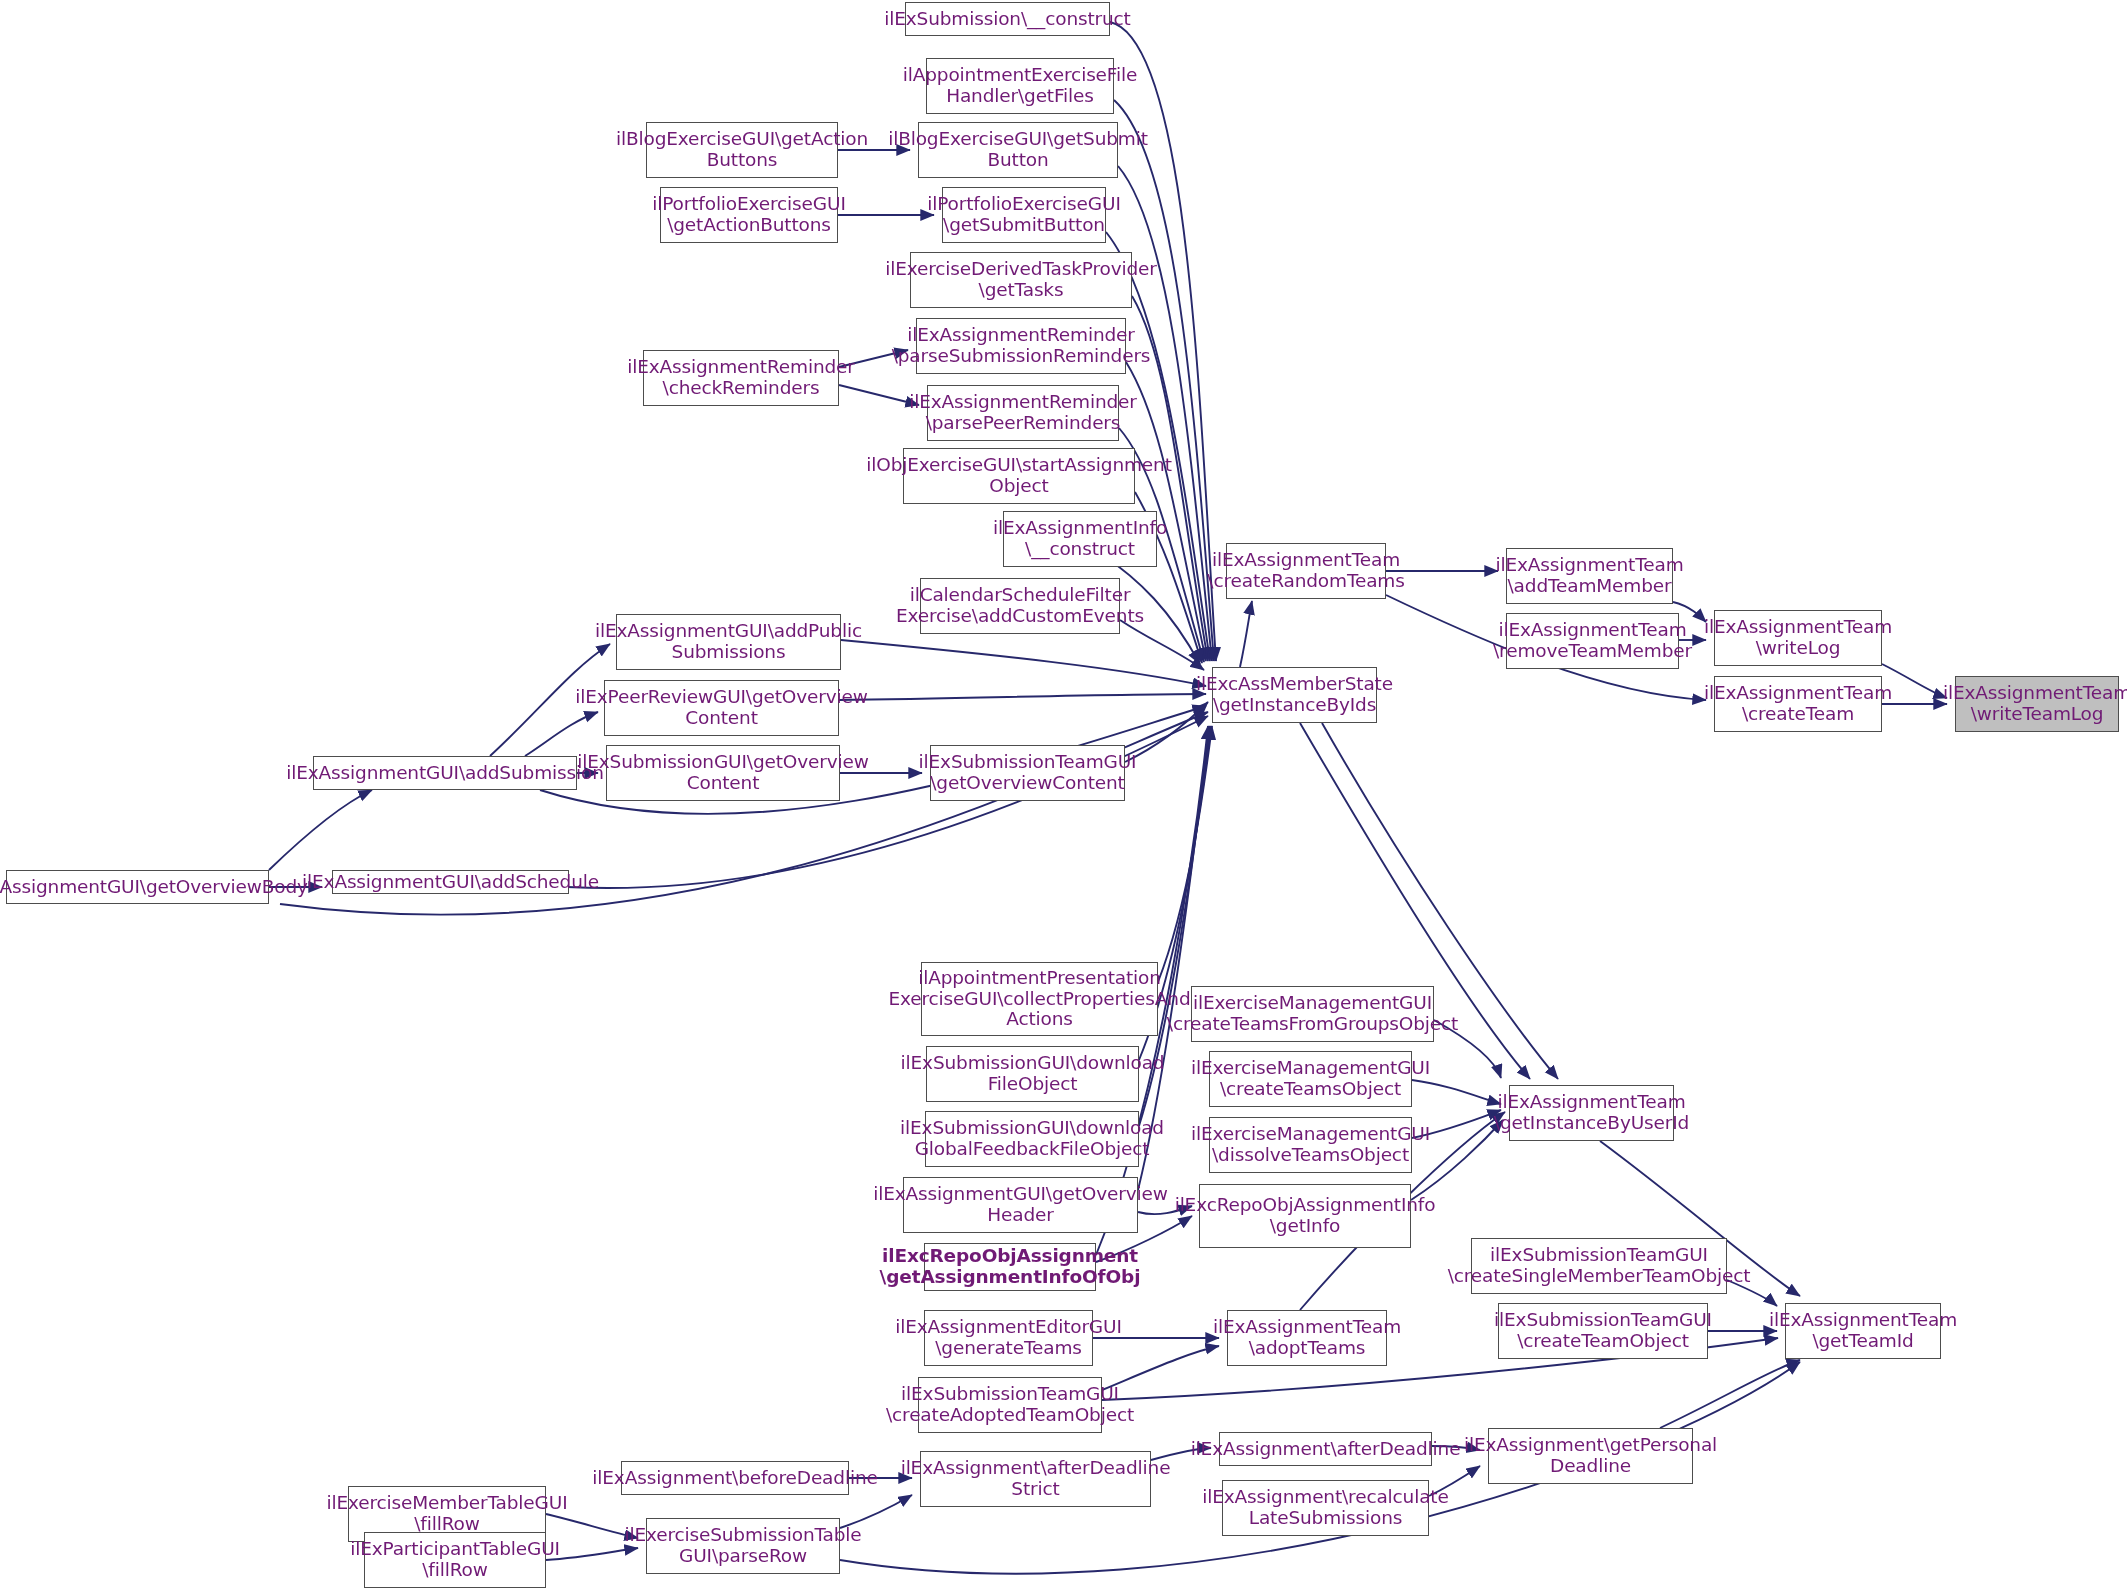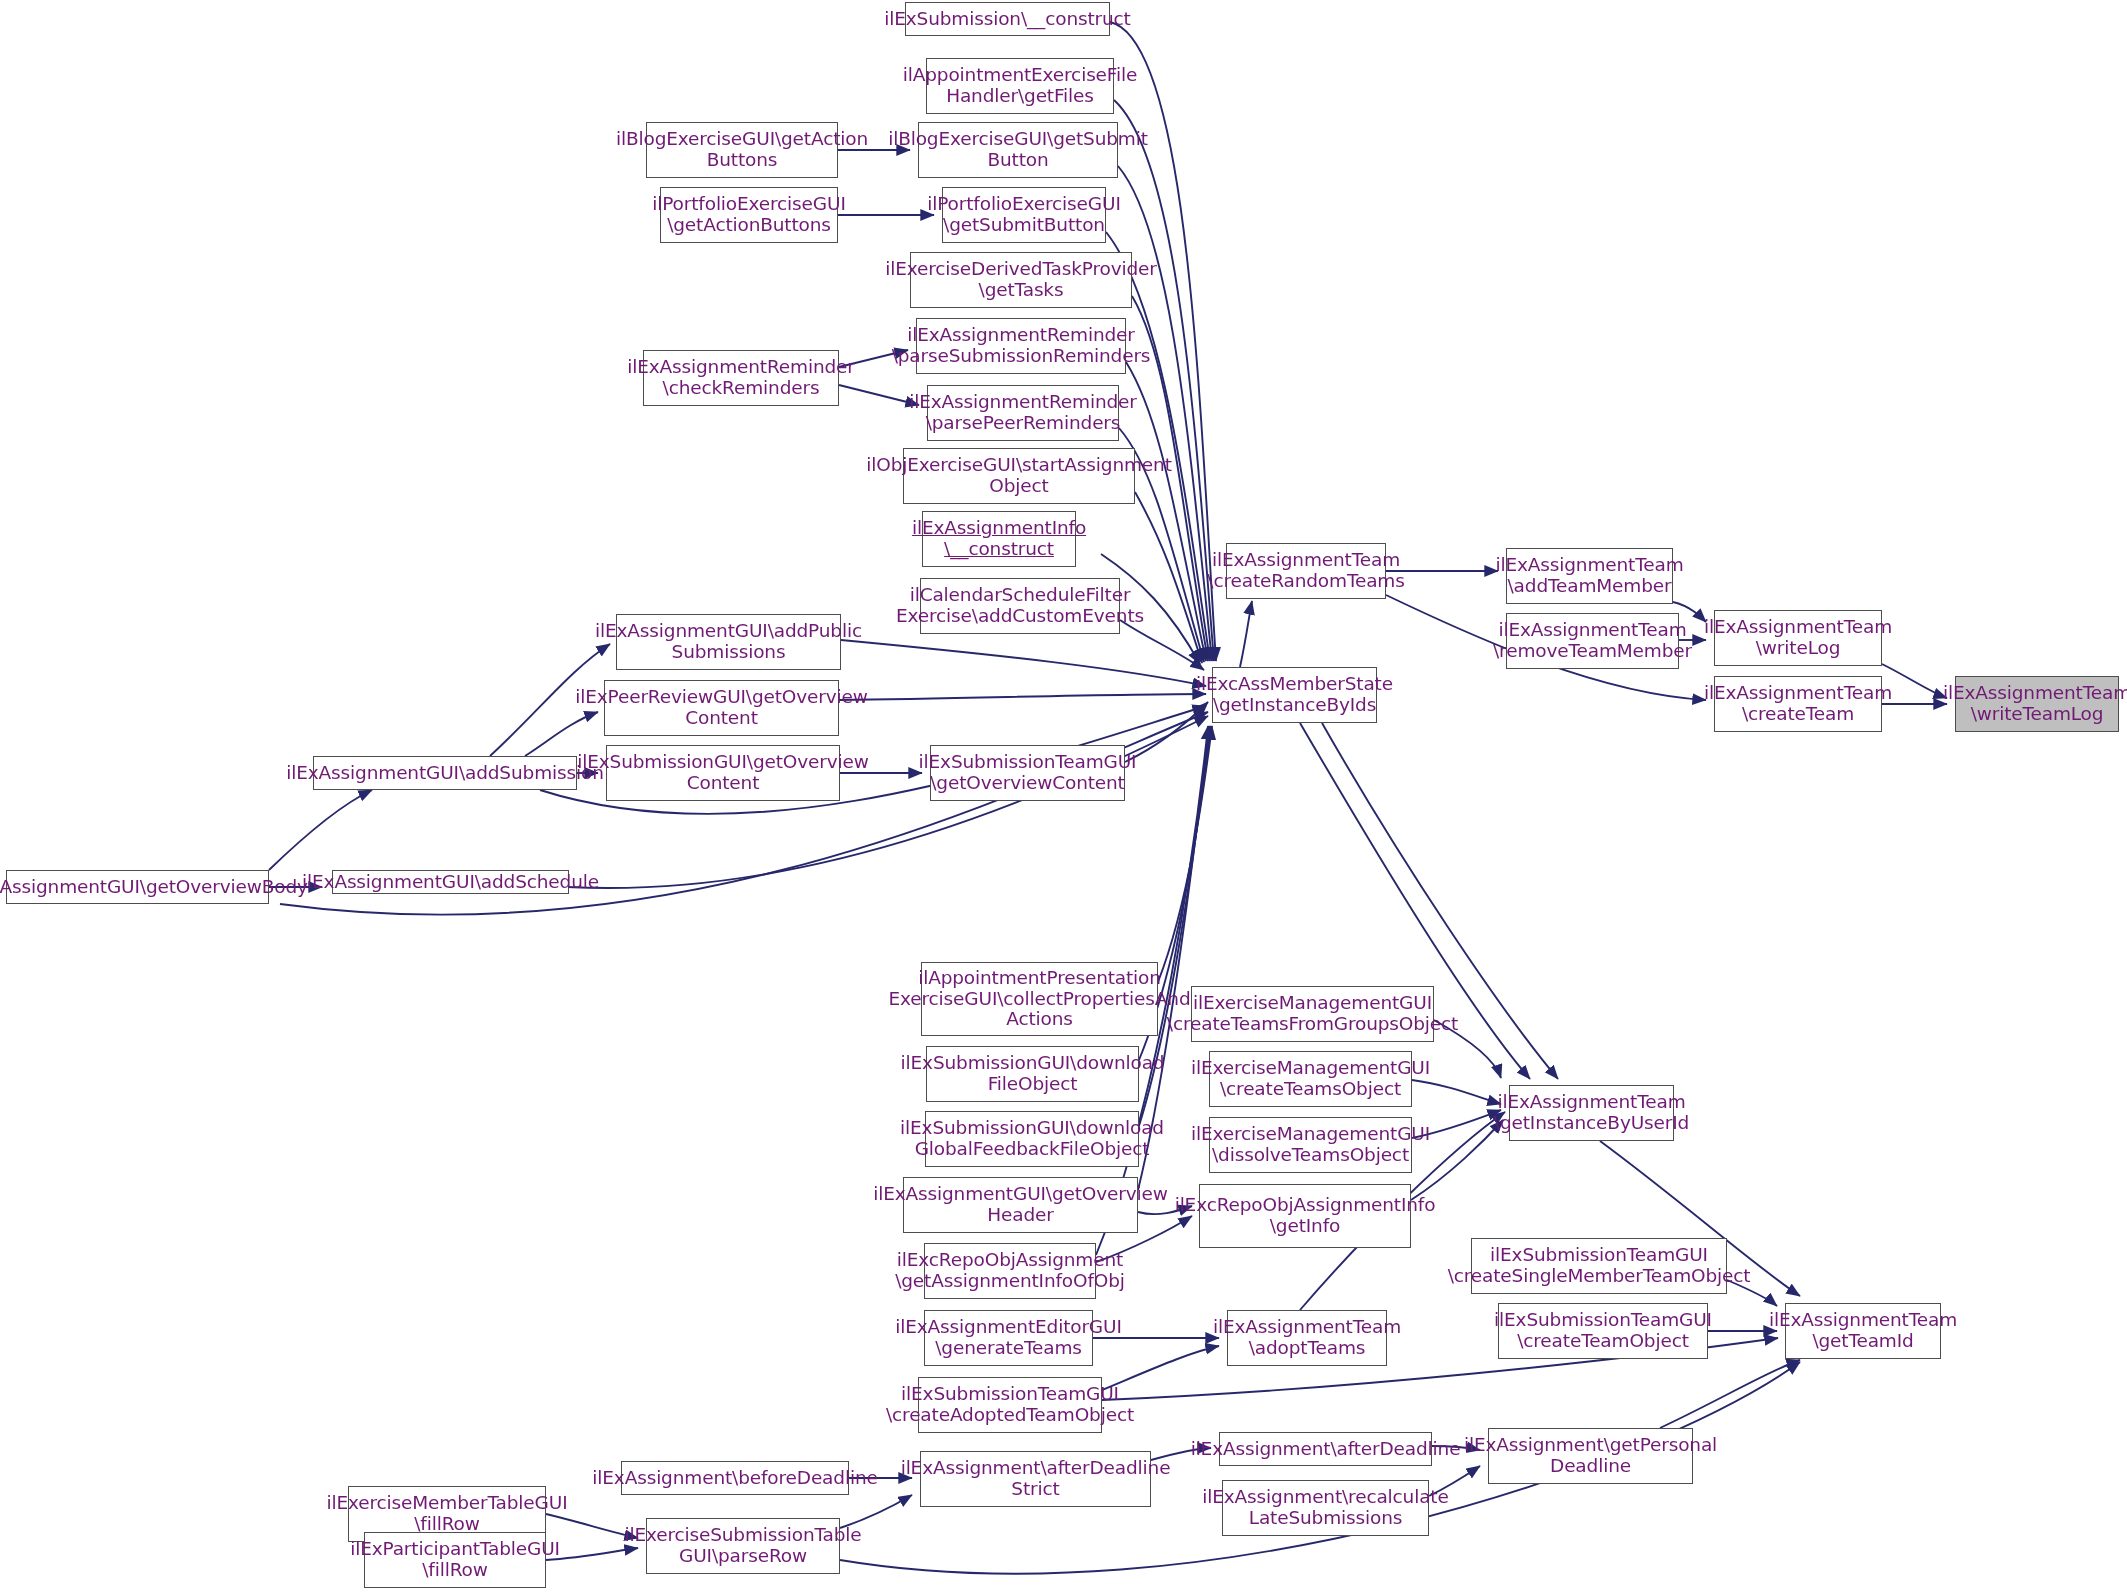--- a/index.html
+++ b/index.html
@@ -132,21 +132,21 @@
       <div class="gnode" style="left: 910px; top: 252px; width: 222px; height: 56px;">ilExerciseDerivedTaskProvider
 \getTasks</div>
       <div class="gnode" style="left: 916px; top: 318px; width: 210px; height: 56px;">ilExAssignmentReminder
 \parseSubmissionReminders</div>
       <div class="gnode" style="left: 643px; top: 350px; width: 196px; height: 56px;">ilExAssignmentReminder
 \checkReminders</div>
       <div class="gnode" style="left: 927px; top: 385px; width: 192px; height: 56px;">ilExAssignmentReminder
 \parsePeerReminders</div>
       <div class="gnode" style="left: 903px; top: 448px; width: 232px; height: 56px;">ilObjExerciseGUI\startAssignment
 Object</div>
-      <div class="gnode" style="left: 922px; top: 511px; width: 154px; height: 56px; text-decoration: underline;">ilExAssignmentInfo
+      <div class="gnode" style="left: 1003px; top: 511px; width: 154px; height: 56px;">ilExAssignmentInfo
 \__construct</div>
       <div class="gnode" style="left: 920px; top: 578px; width: 200px; height: 56px;">ilCalendarScheduleFilter
 Exercise\addCustomEvents</div>
       <div class="gnode" style="left: 616px; top: 614px; width: 225px; height: 56px;">ilExAssignmentGUI\addPublic
 Submissions</div>
       <div class="gnode" style="left: 604px; top: 680px; width: 235px; height: 56px;">ilExPeerReviewGUI\getOverview
 Content</div>
       <div class="gnode" style="left: 606px; top: 745px; width: 234px; height: 56px;">ilExSubmissionGUI\getOverview
 Content</div>
       <div class="gnode" style="left: 930px; top: 745px; width: 195px; height: 56px;">ilExSubmissionTeamGUI
@@ -170,21 +170,21 @@
 \writeTeamLog</div>
       <div class="gnode" style="left: 921px; top: 962px; width: 237px; height: 74px;">ilAppointmentPresentation
 ExerciseGUI\collectPropertiesAnd
 Actions</div>
       <div class="gnode" style="left: 926px; top: 1046px; width: 213px; height: 56px;">ilExSubmissionGUI\download
 FileObject</div>
       <div class="gnode" style="left: 925px; top: 1111px; width: 214px; height: 56px;">ilExSubmissionGUI\download
 GlobalFeedbackFileObject</div>
       <div class="gnode" style="left: 903px; top: 1177px; width: 235px; height: 56px;">ilExAssignmentGUI\getOverview
 Header</div>
-      <div class="gnode" style="left: 924px; top: 1243px; width: 172px; height: 56px;">ilExcRepoObjAssignment
+      <div class="gnode" style="left: 924px; top: 1243px; width: 172px; height: 48px; font-weight: bold;">ilExcRepoObjAssignment
 \getAssignmentInfoOfObj</div>
       <div class="gnode" style="left: 924px; top: 1310px; width: 169px; height: 56px;">ilExAssignmentEditorGUI
 \generateTeams</div>
       <div class="gnode" style="left: 918px; top: 1377px; width: 184px; height: 56px;">ilExSubmissionTeamGUI
 \createAdoptedTeamObject</div>
       <div class="gnode" style="left: 1191px; top: 986px; width: 243px; height: 56px;">ilExerciseManagementGUI
 \createTeamsFromGroupsObject</div>
       <div class="gnode" style="left: 1209px; top: 1051px; width: 203px; height: 56px;">ilExerciseManagementGUI
 \createTeamsObject</div>
       <div class="gnode" style="left: 1209px; top: 1117px; width: 203px; height: 56px;">ilExerciseManagementGUI

